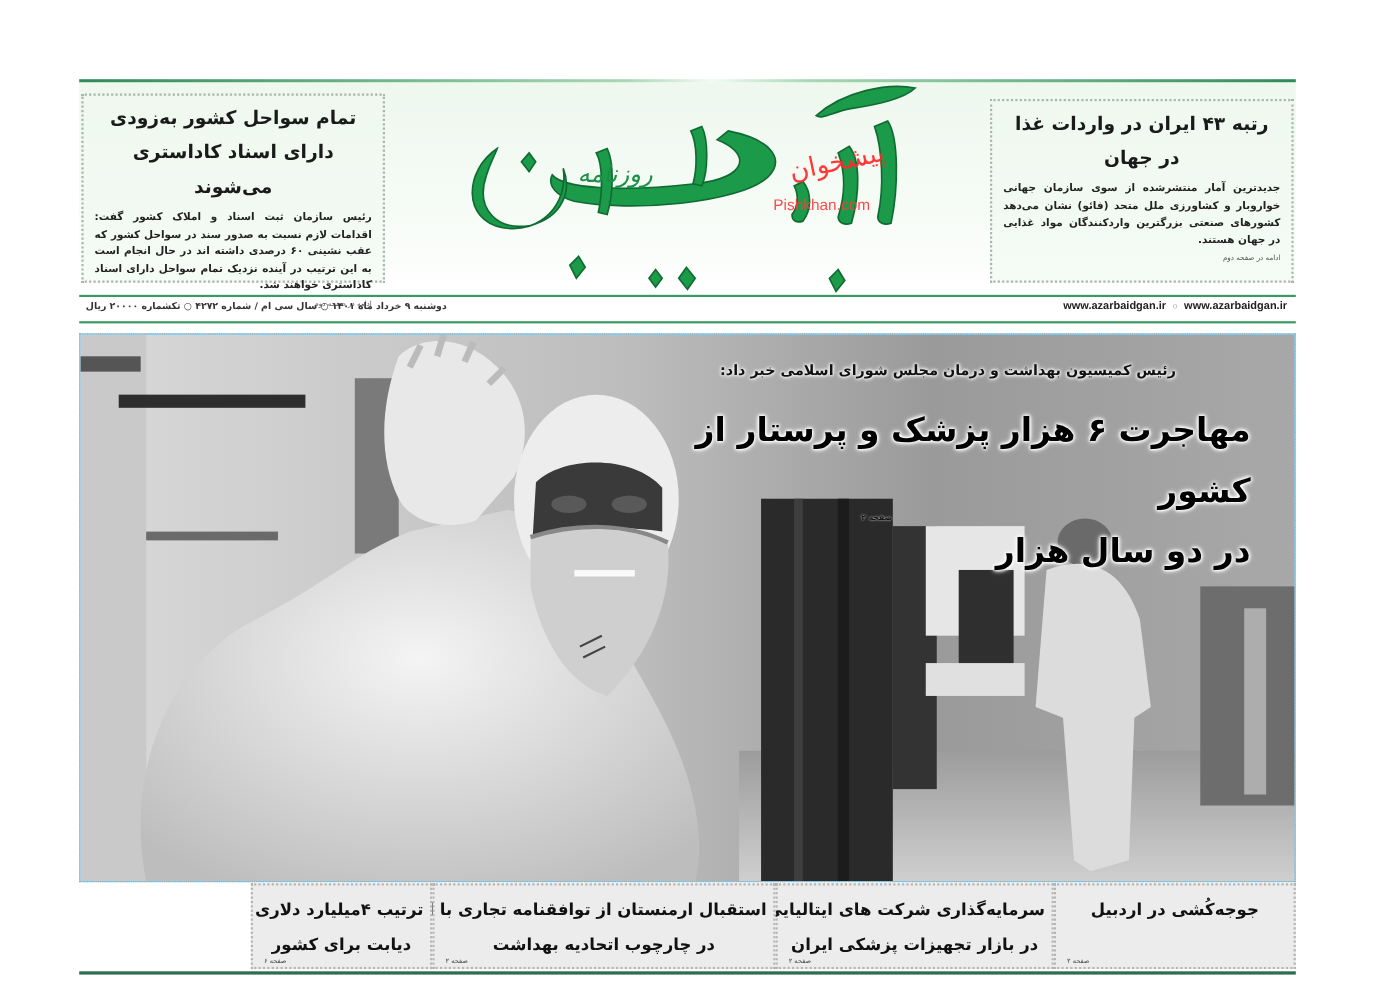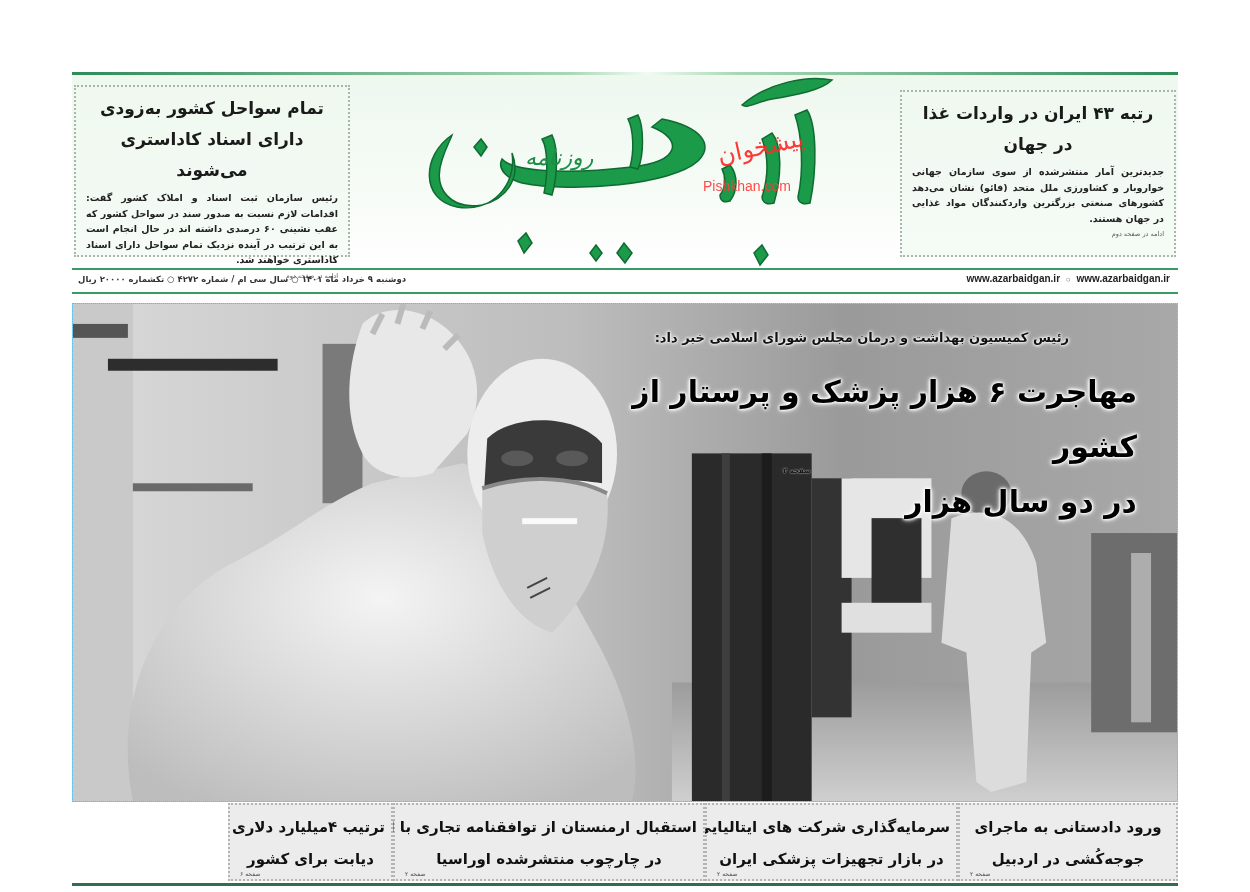--- a/index.html
+++ b/index.html
@@ -184,32 +184,31 @@
     <div class="kicker">رئیس کمیسیون بهداشت و درمان مجلس شورای اسلامی خبر داد:</div>
     <div class="headline">
       <div>مهاجرت ۶ هزار پزشک و پرستار از کشور</div>
       <div>در دو سال هزار</div>
     </div>
     <div class="page-ref">صفحه ۲</div>
   </div>
 
   <div class="stories">
     <div class="story" style="width:220px">
-      <div class="s-title">ورود دادستانی به ماجرای</div>
       <div class="s-title">جوجه‌کُشی در اردبیل</div>
       <div class="s-page">صفحه ۲</div>
     </div>
     <div class="story" style="width:253px">
       <div class="s-title">سرمایه‌گذاری شرکت های ایتالیایی</div>
       <div class="s-title">در بازار تجهیزات پزشکی ایران</div>
       <div class="s-page">صفحه ۲</div>
     </div>
     <div class="story" style="width:312px">
       <div class="s-title">استقبال ارمنستان از توافقنامه تجاری با ایران</div>
-      <div class="s-title">در چارچوب منتشرشده اوراسیا</div>
+      <div class="s-title">در چارچوب اتحادیه بهداشت</div>
       <div class="s-page">صفحه ۲</div>
     </div>
     <div class="story" style="width:165px">
       <div class="s-title">ترتیب ۴میلیارد دلاری</div>
       <div class="s-title">دیابت برای کشور</div>
       <div class="s-page">صفحه ۶</div>
     </div>
   </div>
   <div class="rule-bottom"></div>
 </div>

